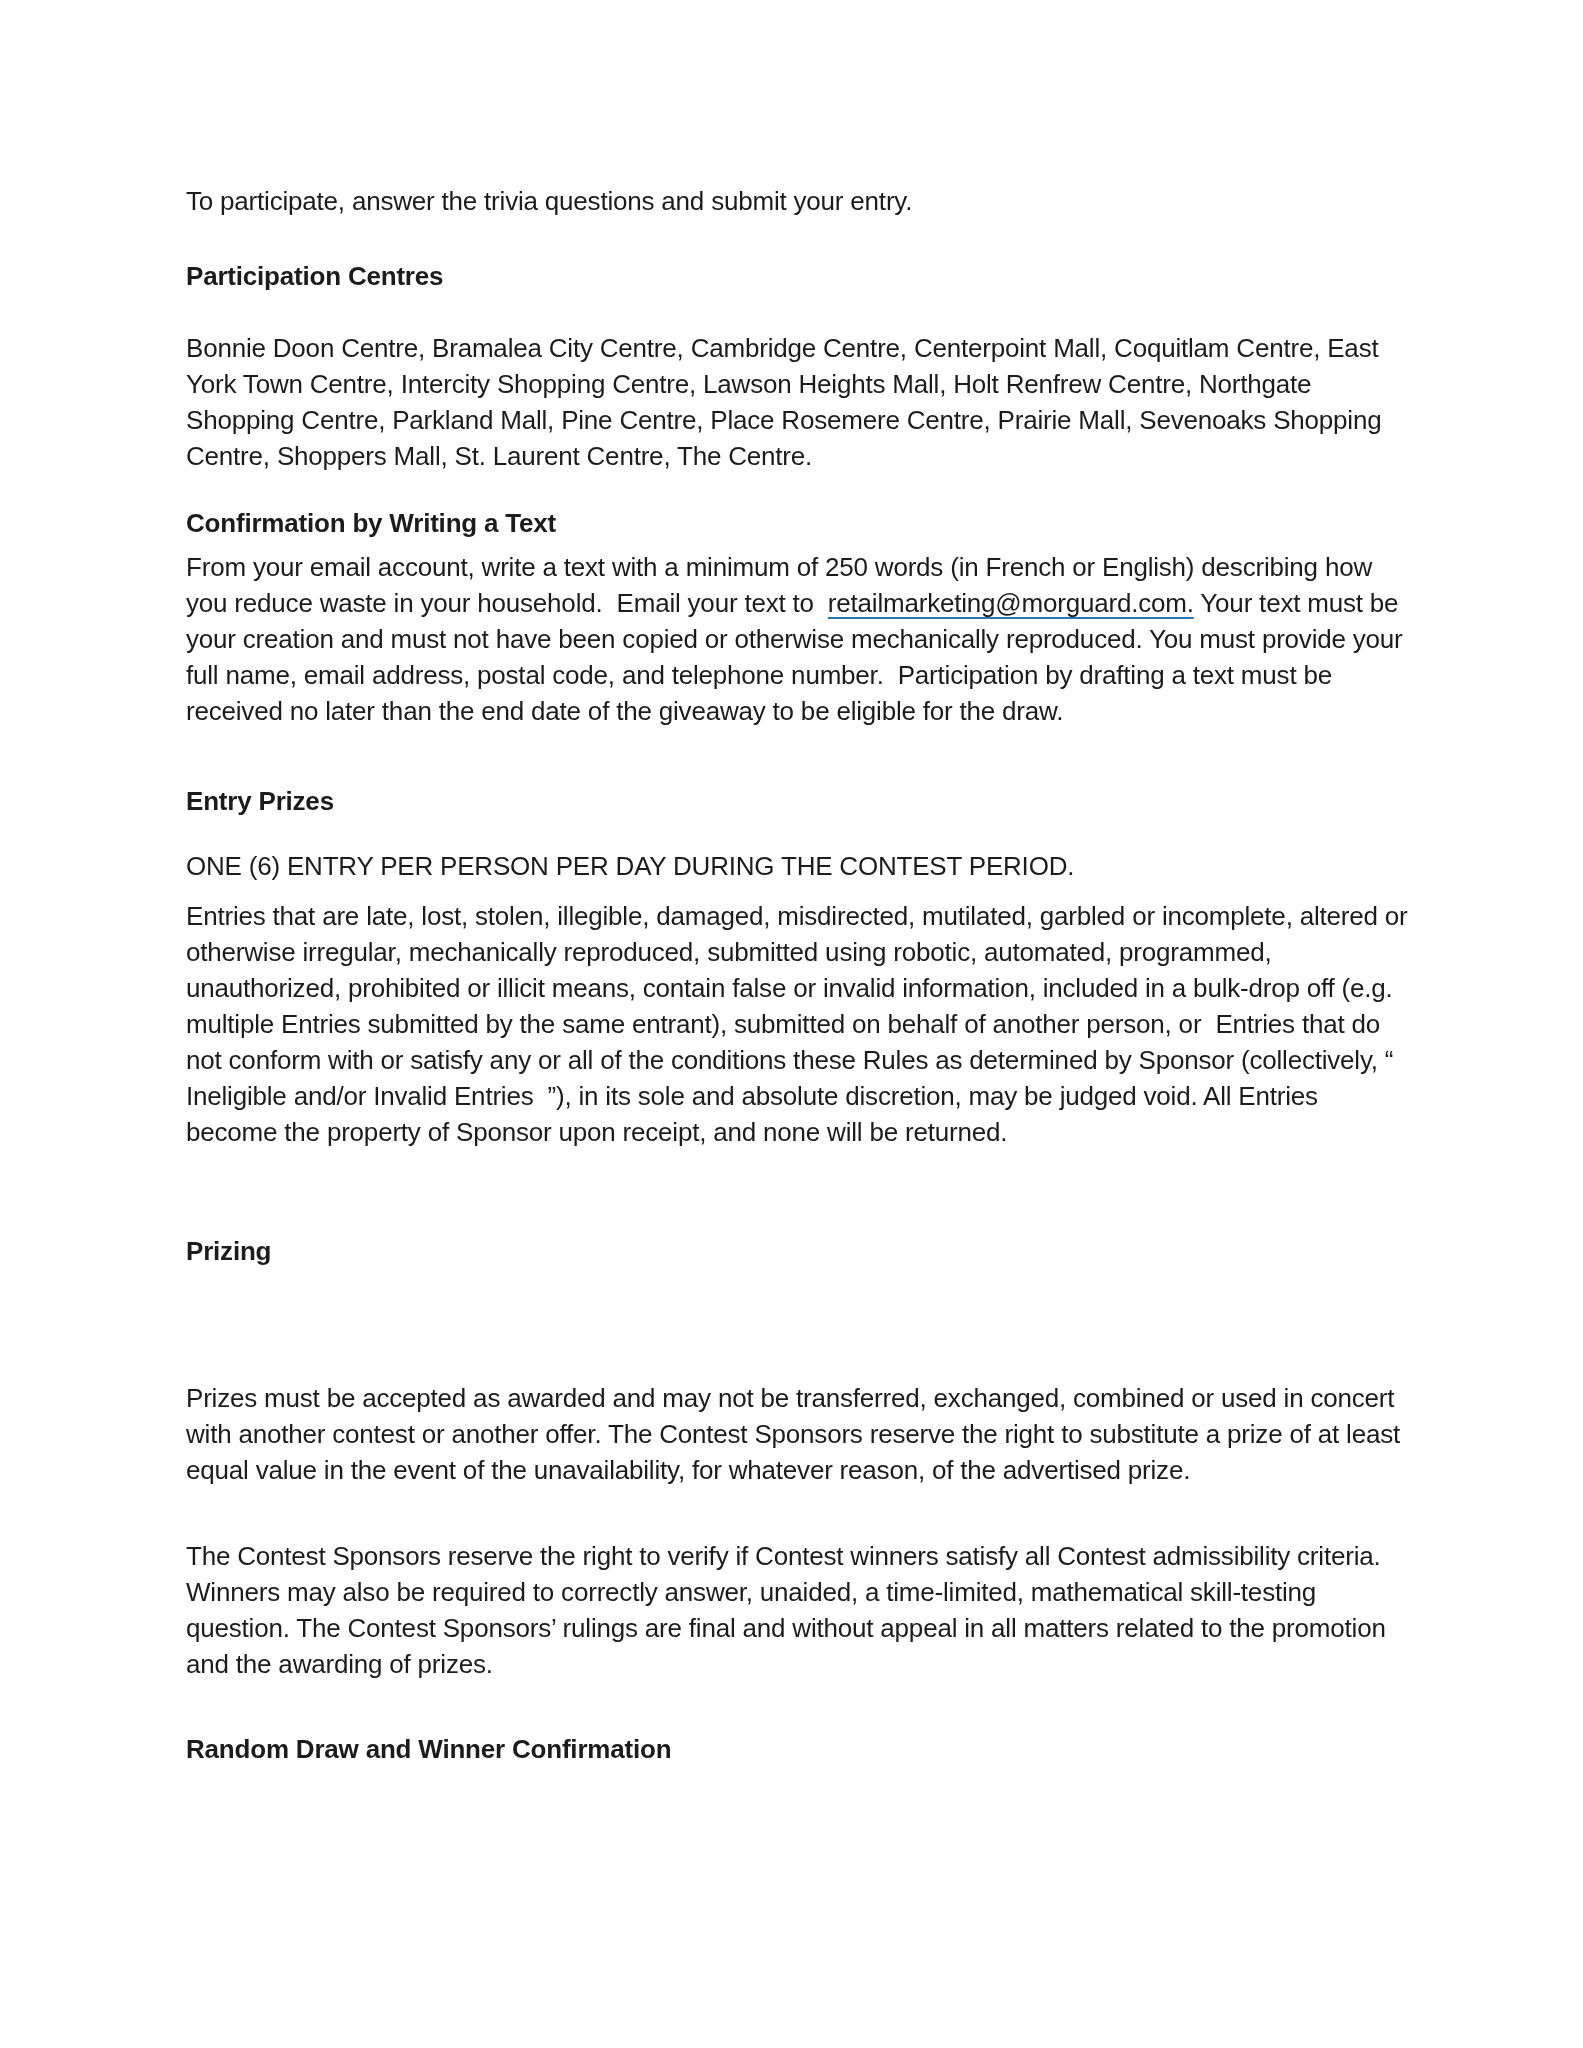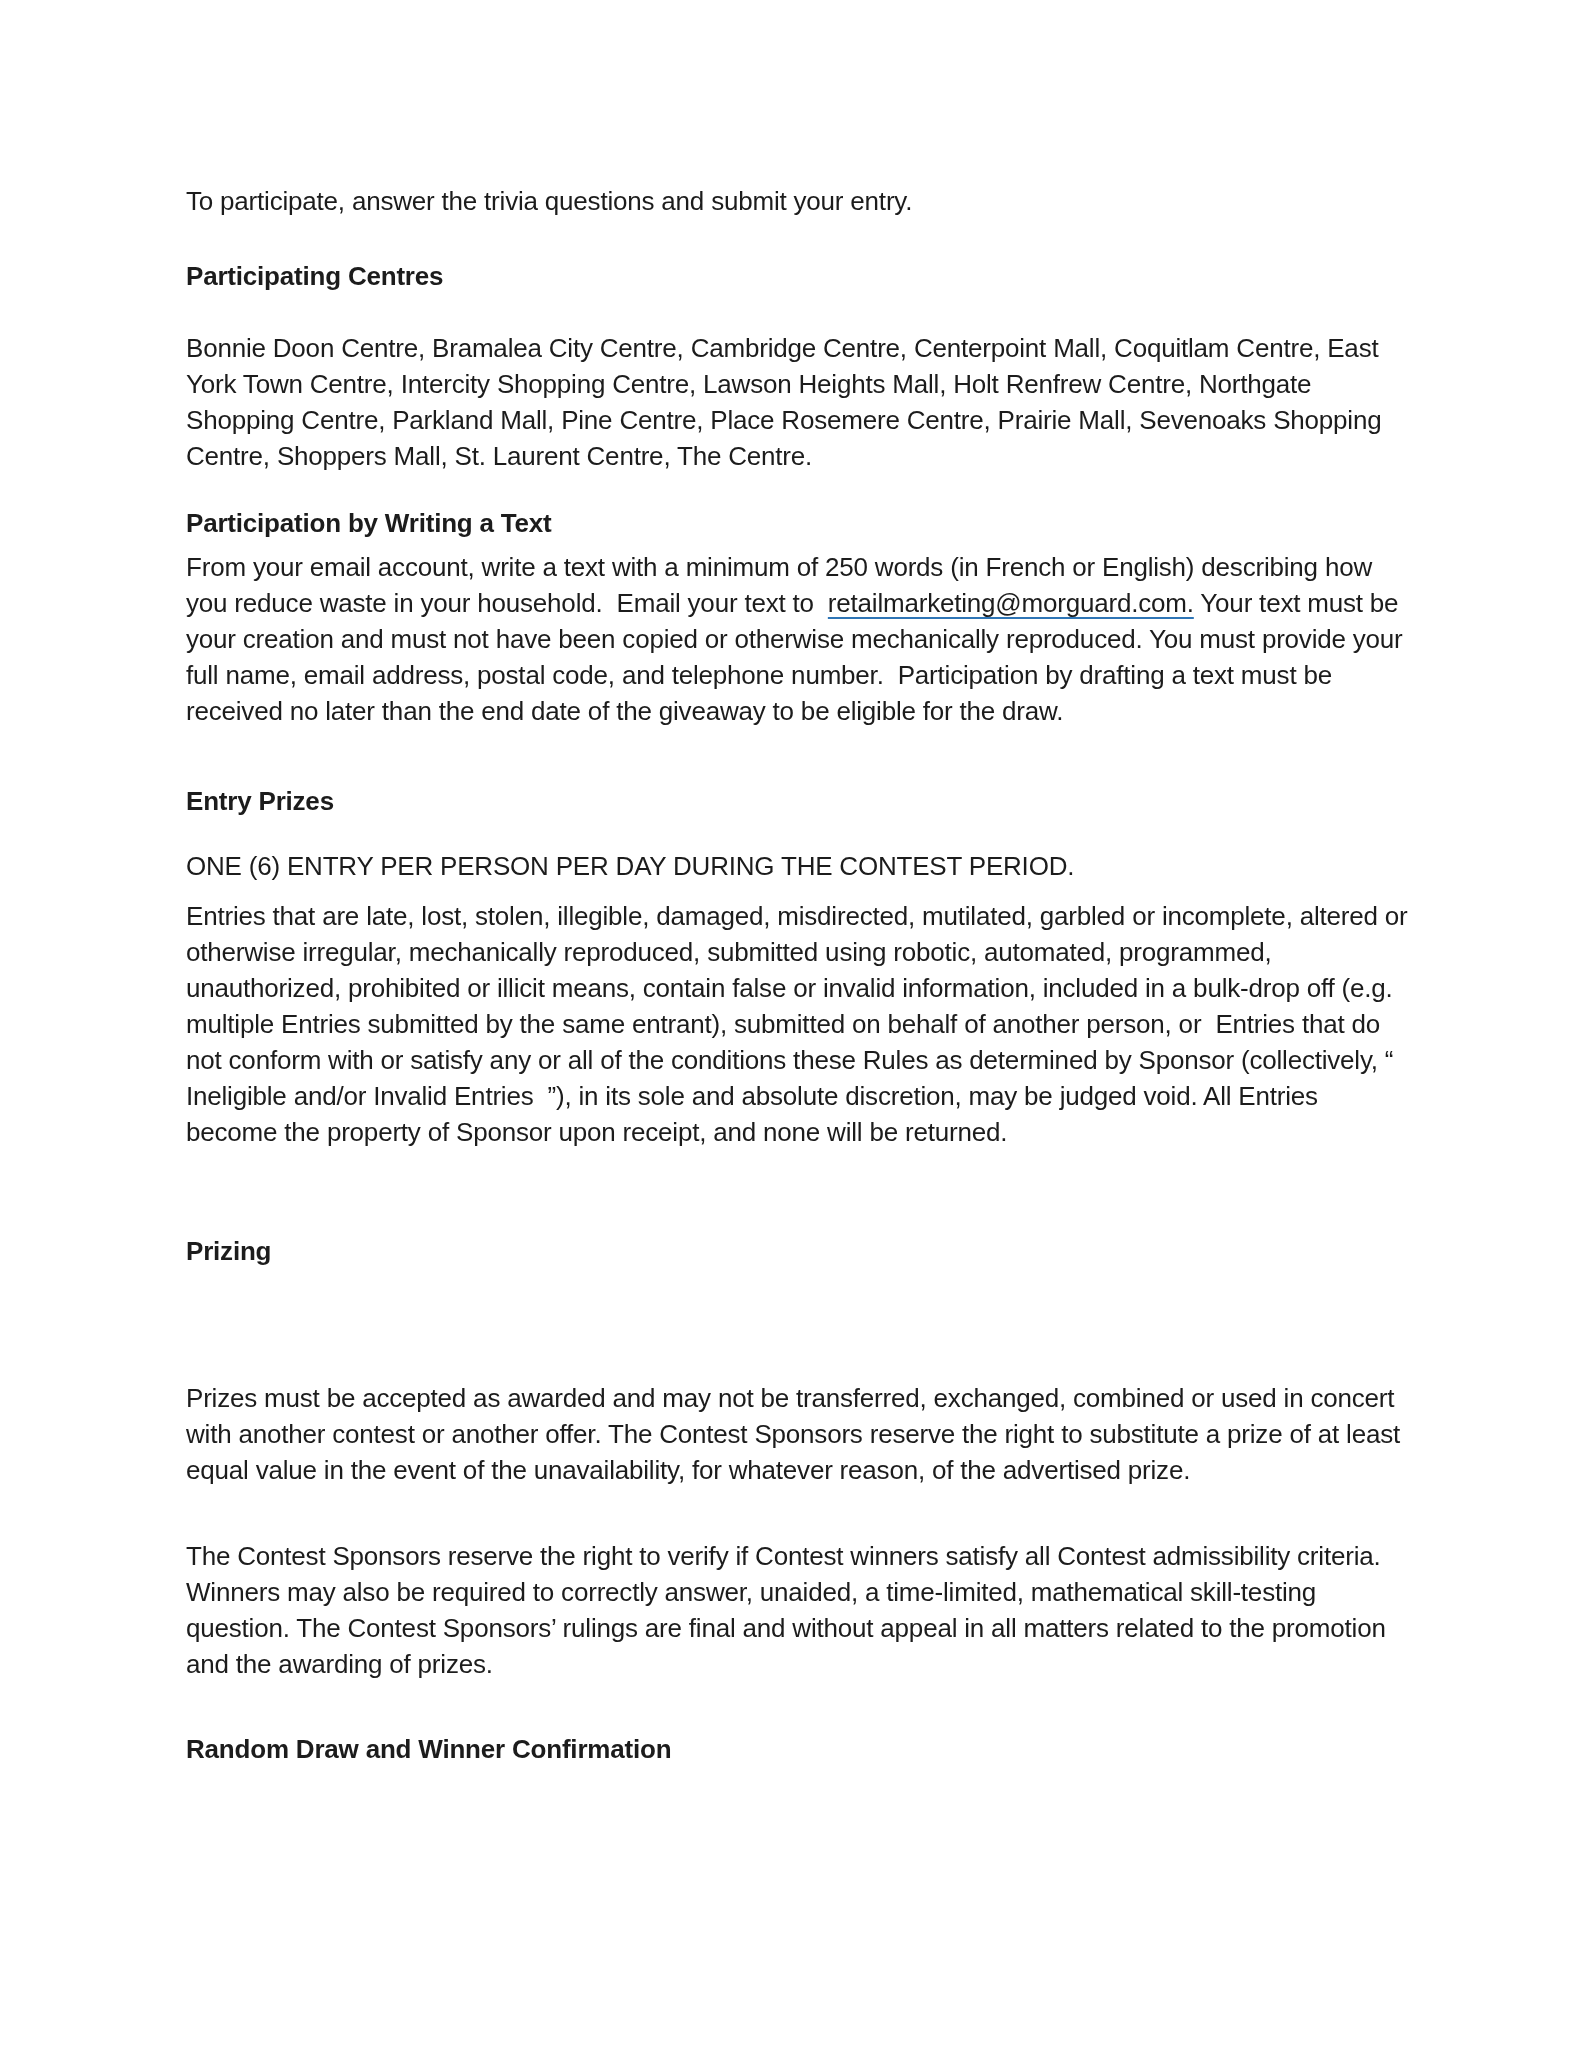--- a/index.html
+++ b/index.html
@@ -41,25 +41,25 @@
     cursor: pointer;
   }
 </style>
 </head>
 <body>
 
 <div class="page">
 
   <p class="para" style="top:183px">To participate, answer the trivia questions and submit your entry.</p>
 
-  <h2 class="heading" style="top:258px">Participating Centres</h2>
+  <h2 class="heading" style="top:258px">Participation Centres</h2>
 
   <p class="para" style="top:330px">Bonnie Doon Centre, Bramalea City Centre, Cambridge Centre, Centerpoint Mall, Coquitlam Centre, East York Town Centre, Intercity Shopping Centre, Lawson Heights Mall, Holt Renfrew Centre, Northgate Shopping Centre, Parkland Mall, Pine Centre, Place Rosemere Centre, Prairie Mall, Sevenoaks Shopping Centre, Shoppers Mall, St. Laurent Centre, The Centre.</p>
 
-  <h2 class="heading" style="top:505px">Participation by Writing a Text</h2>
+  <h2 class="heading" style="top:505px">Confirmation by Writing a Text</h2>
 
   <p class="para" style="top:549px"><span>From your email account, write a text with a minimum of 250 words (in French or English) describing how you reduce waste in your household.  Email your text to  </span><a class="email-link" href="#">retailmarketing@morguard.com.</a><span> Your text must be your creation and must not have been copied or otherwise mechanically reproduced. You must provide your full name, email address, postal code, and telephone number.  Participation by drafting a text must be received no later than the end date of the giveaway to be eligible for the draw.</span></p>
 
   <h2 class="heading" style="top:783px">Entry Prizes</h2>
 
   <p class="para para-caps" style="top:848px">ONE (6) ENTRY PER PERSON PER DAY DURING THE CONTEST PERIOD.</p>
 
   <p class="para" style="top:898px">Entries that are late, lost, stolen, illegible, damaged, misdirected, mutilated, garbled or incomplete, altered or otherwise irregular, mechanically reproduced, submitted using robotic, automated, programmed, unauthorized, prohibited or illicit means, contain false or invalid information, included in a bulk-drop off (e.g. multiple Entries submitted by the same entrant), submitted on behalf of another person, or  Entries that do not conform with or satisfy any or all of the conditions these Rules as determined by Sponsor (collectively, “  Ineligible and/or Invalid Entries  ”), in its sole and absolute discretion, may be judged void. All Entries become the property of Sponsor upon receipt, and none will be returned.</p>
 
   <h2 class="heading" style="top:1233px">Prizing</h2>

